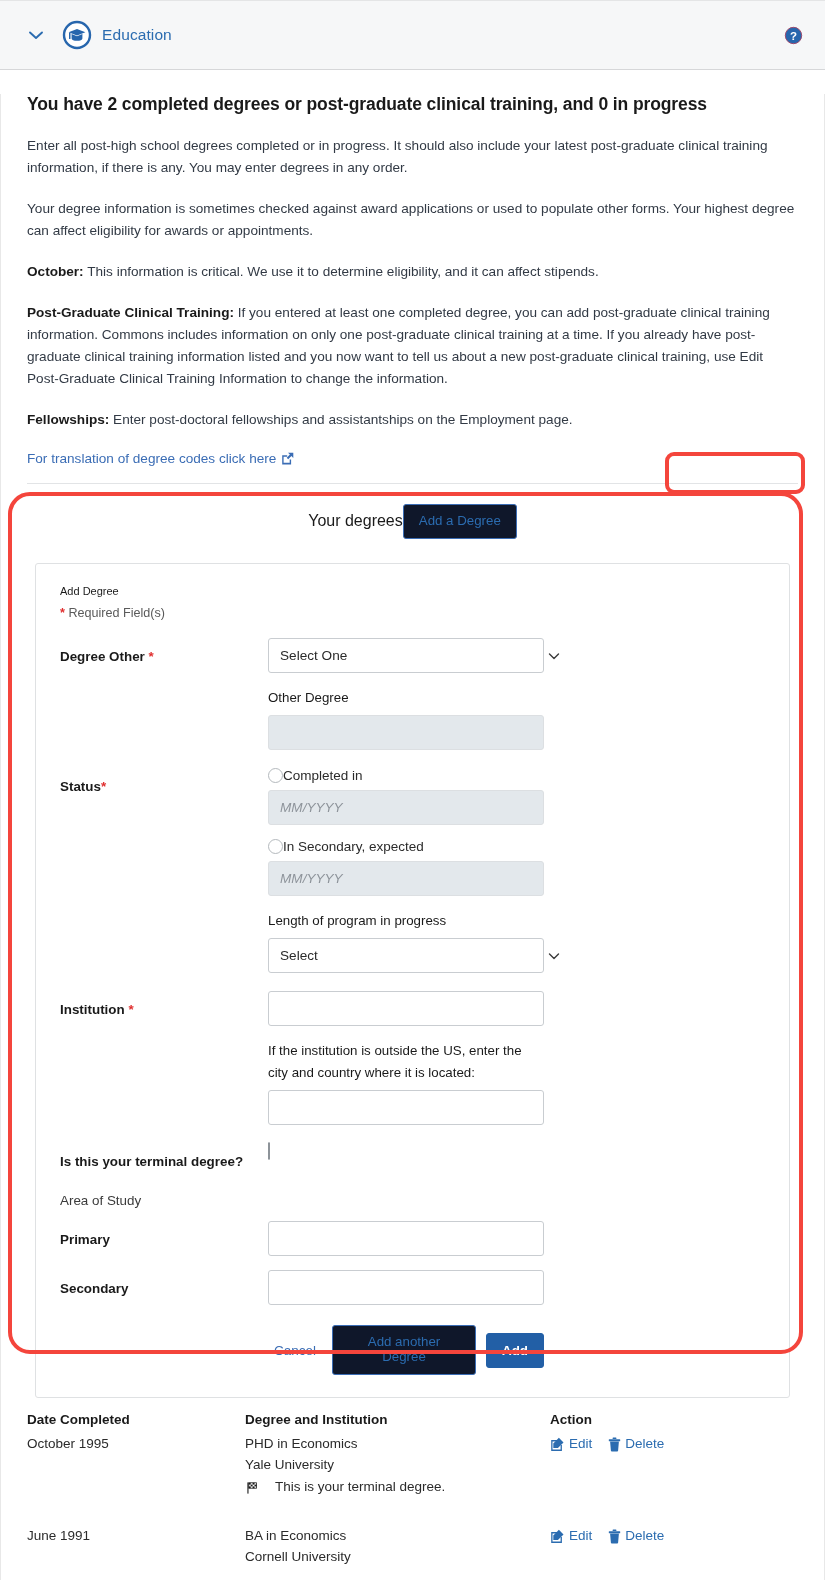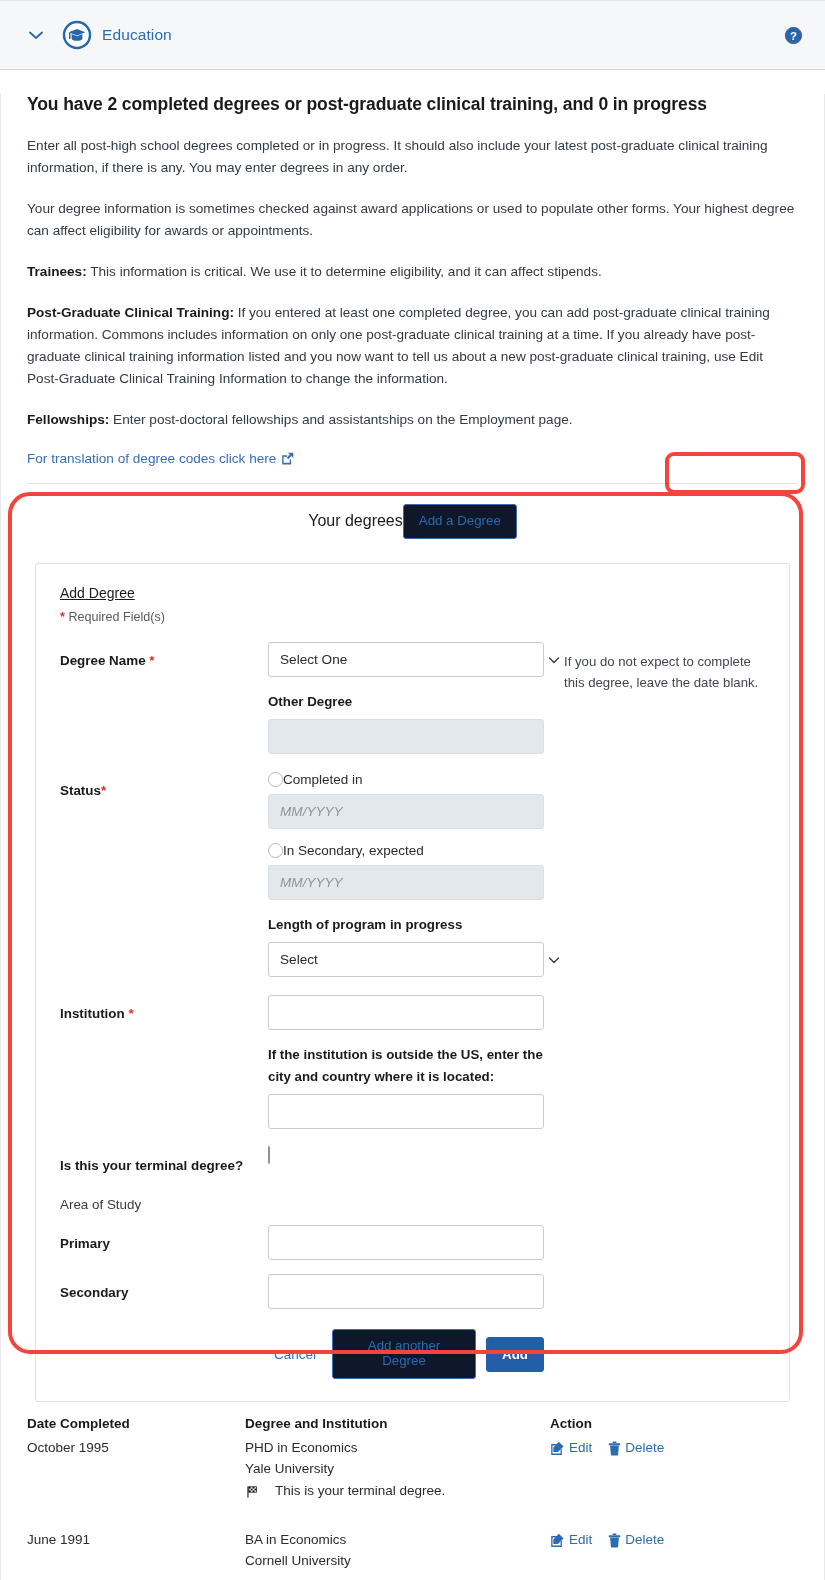--- a/index.html
+++ b/index.html
@@ -79,21 +79,21 @@
     position:absolute;border:4px solid #f4453c;border-radius:22px;
     pointer-events:none;z-index:6;
   }
 
   
   .card{
     border:1px solid #dfe1e3;border-radius:3px;background:#fff;
     margin:8px 8px 0 8px;padding:21px 24px 22px 24px;
   }
   .card h3{
-    font-size:14px;font-weight:400;color:#1a1a1a;margin:0 0 9px 0;text-decoration:underline;
+    font-size:11px;font-weight:400;color:#1a1a1a;margin:0 0 9px 0;
   }
   .req{font-size:12.6px;color:#5a5a5a;margin:0 0 18px 0;}
   .req .ast{color:#e02f2f;font-weight:700;}
 
   .frow{display:flex;align-items:flex-start;margin-bottom:0;}
   .flabel{
     width:208px;flex:0 0 208px;font-size:13.4px;font-weight:700;color:#1a1a1a;
     padding-top:9px;line-height:1.55;
   }
   .flabel.plain{font-weight:400;color:#3b3b3b;}
@@ -109,21 +109,21 @@
     color:#2b2b2b;padding:0 11px;appearance:none;outline:none;
   }
   .selwrap{position:relative;width:304px;}
   .selwrap .cv{
     position:absolute;right:11px;top:11px;pointer-events:none;color:#3b3b3b;
   }
   input.inp.disabled{background:#e3e8ec;border:1px solid #dcdfe2;}
   input.inp::placeholder{color:#8e949b;font-style:italic;}
 
   .sub-label{
-    font-size:13.3px;font-weight:700;color:#1a1a1a;margin:14px 0 7px 0;
+    font-size:13.3px;font-weight:400;color:#1a1a1a;margin:14px 0 7px 0;
     line-height:1.6;
   }
   .radio-line{display:flex;align-items:center;margin:0 0 7px 0;}
   .radio{
     width:15px;height:15px;border:1px solid #b4b9bd;border-radius:50%;
     background:#fff;flex:0 0 auto;cursor:pointer;
   }
   .radio-line span{font-size:13.5px;color:#2b2b2b;}
   .chk{
     width:15px;height:15px;border:1px solid #8d9399;border-radius:2px;
@@ -194,21 +194,21 @@
       </svg>
     </span>
   </div>
 
   <div class="body-wrap">
 
     <h2 class="count">You have 2 completed degrees or post-graduate clinical training, and 0 in progress</h2>
 
     <p class="intro"><span>Enter all post-high school degrees completed or in progress. It should also include your latest post-graduate clinical training information, if there is any. You may enter degrees in any order.</span></p>
     <p class="intro"><span>Your degree information is sometimes checked against award applications or used to populate other forms. Your highest degree can affect eligibility for awards or appointments.</span></p>
-    <p class="intro"><b>Trainees:</b><span> This information is critical. We use it to determine eligibility, and it can affect stipends.</span></p>
+    <p class="intro"><b>October:</b><span> This information is critical. We use it to determine eligibility, and it can affect stipends.</span></p>
     <p class="intro"><b>Post-Graduate Clinical Training:</b><span> If you entered at least one completed degree, you can add post-graduate clinical training information. Commons includes information on only one post-graduate clinical training at a time. If you already have post-graduate clinical training information listed and you now want to tell us about a new post-graduate clinical training, use Edit Post-Graduate Clinical Training Information to change the information.</span></p>
     <p class="intro"><b>Fellowships:</b><span> Enter post-doctoral fellowships and assistantships on the Employment page.</span></p>
 
     <a class="xlink" href="#">
       <span>For translation of degree codes click here</span>
       <span>
         <svg width="13" height="13" viewBox="0 0 13 13">
             <path d="M1.2 3.3 h5.0 v1.4 H2.6 v6.1 h6.1 V7.4 h1.4 v5.0 H1.2 Z" fill="#3b6db5"></path>
             <path d="M7.0 0.7 h5.3 v5.3 l-1.9 -1.9 -3.2 3.2 -1.5 -1.5 3.2 -3.2 Z" fill="#3b6db5"></path>
           </svg>
@@ -225,38 +225,37 @@
     
     <div class="card">
       <h3>Add Degree</h3>
       <div class="req">
         <span class="ast">*</span>
         <span>Required Field(s)</span>
       </div>
 
       <div class="frow">
         <div class="flabel">
-          <span>Degree Name</span>
+          <span>Degree Other</span>
           <span class="ast">*</span>
         </div>
         <div class="fctrl">
           <div class="selwrap">
             <select class="inp">
               <option>Select One</option>
             </select>
             <span class="cv">
               <svg width="14" height="14" viewBox="0 0 14 14">
                   <path d="M2.5 5 L7 9.4 L11.5 5" fill="none" stroke="#3b3b3b" stroke-width="1.4" stroke-linecap="round" stroke-linejoin="round"></path>
                 </svg>
             </span>
           </div>
           <div class="sub-label">Other Degree</div>
           <input class="inp disabled" type="text" disabled="" placeholder="" style="">
         </div>
-        <div class="fhint">If you do not expect to complete this degree, leave the date blank.</div>
       </div>
 
       <div class="gap18"></div>
 
       <div class="frow">
         <div class="flabel">
           <span>Status</span><span class="ast">*</span>
         </div>
         <div class="fctrl">
           <div class="radio-line">

